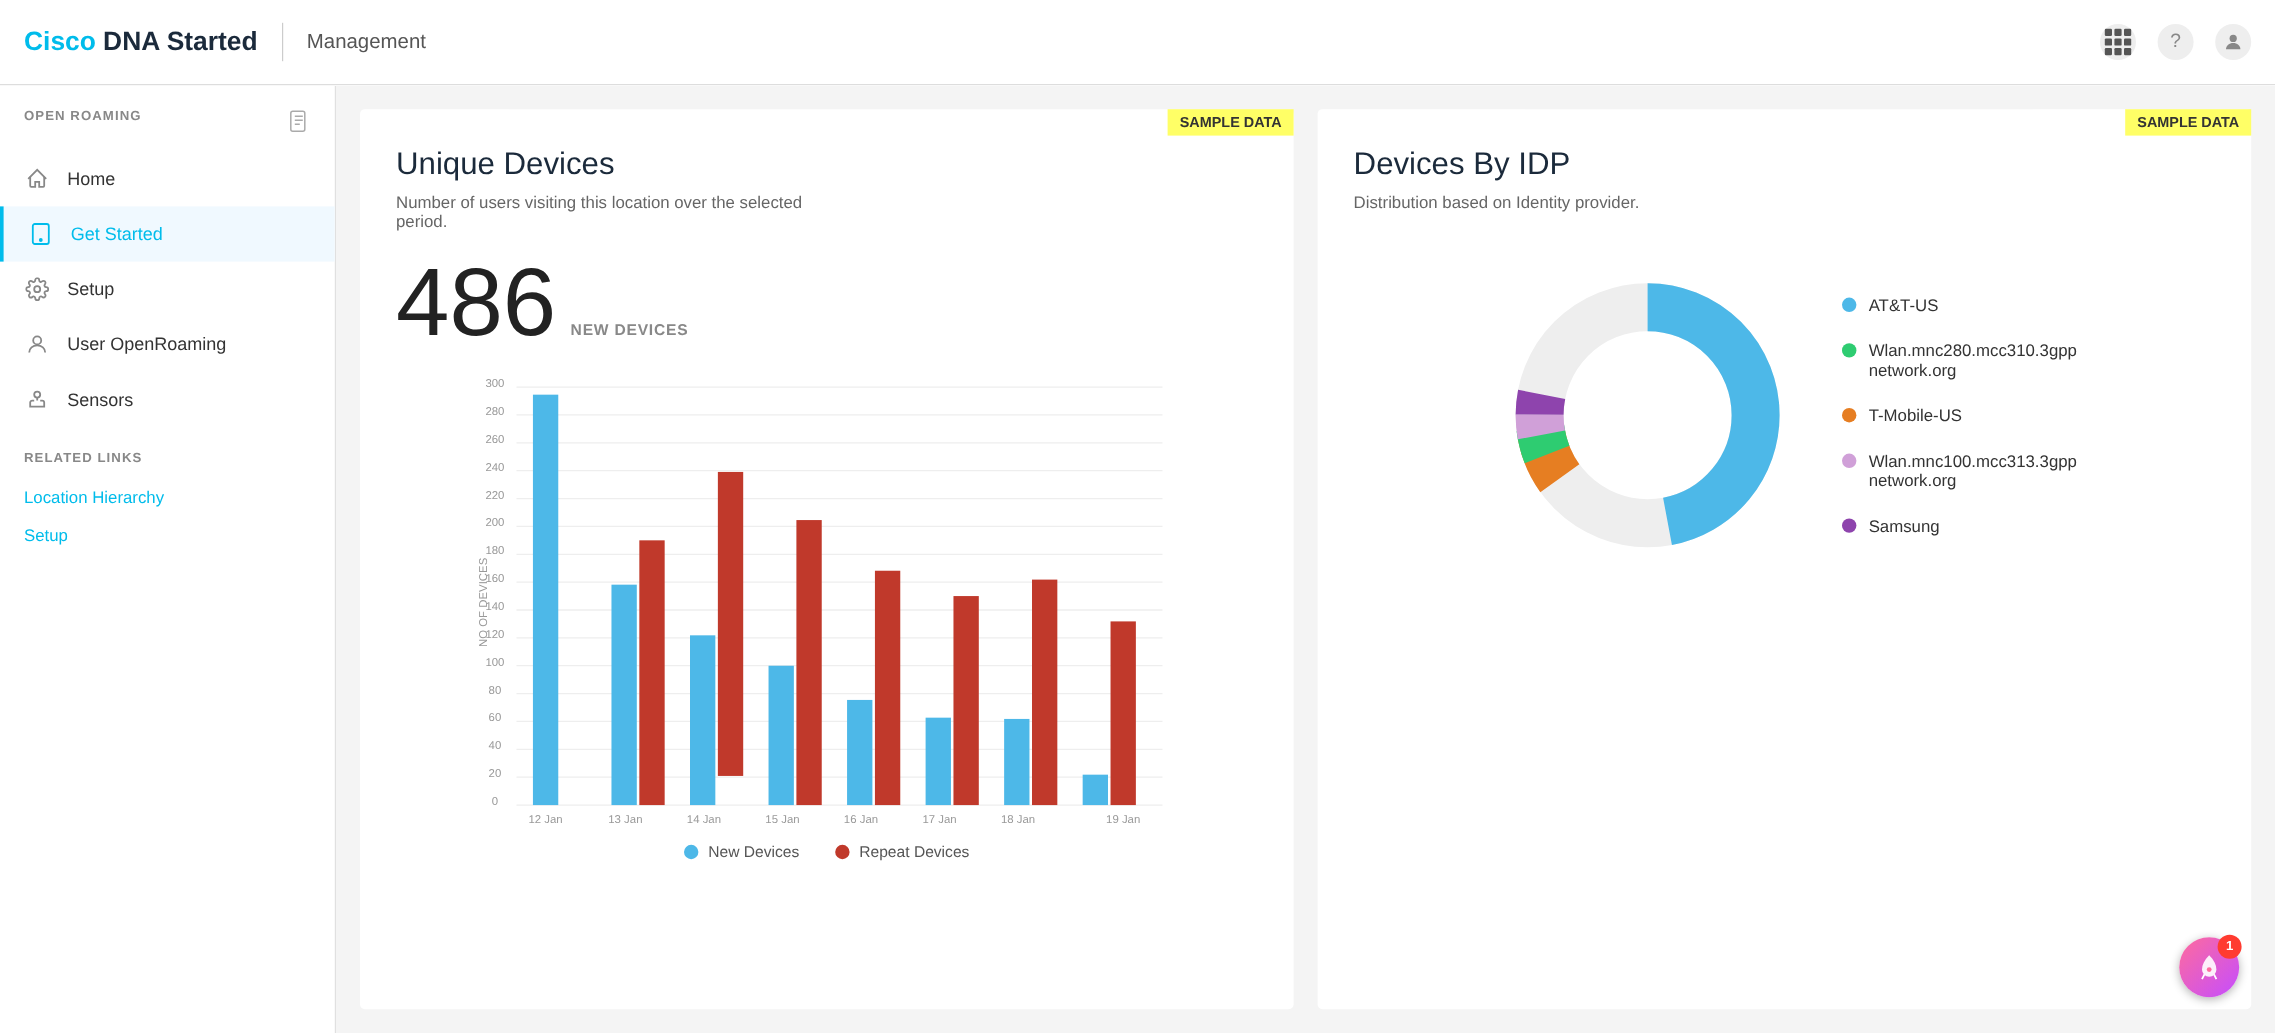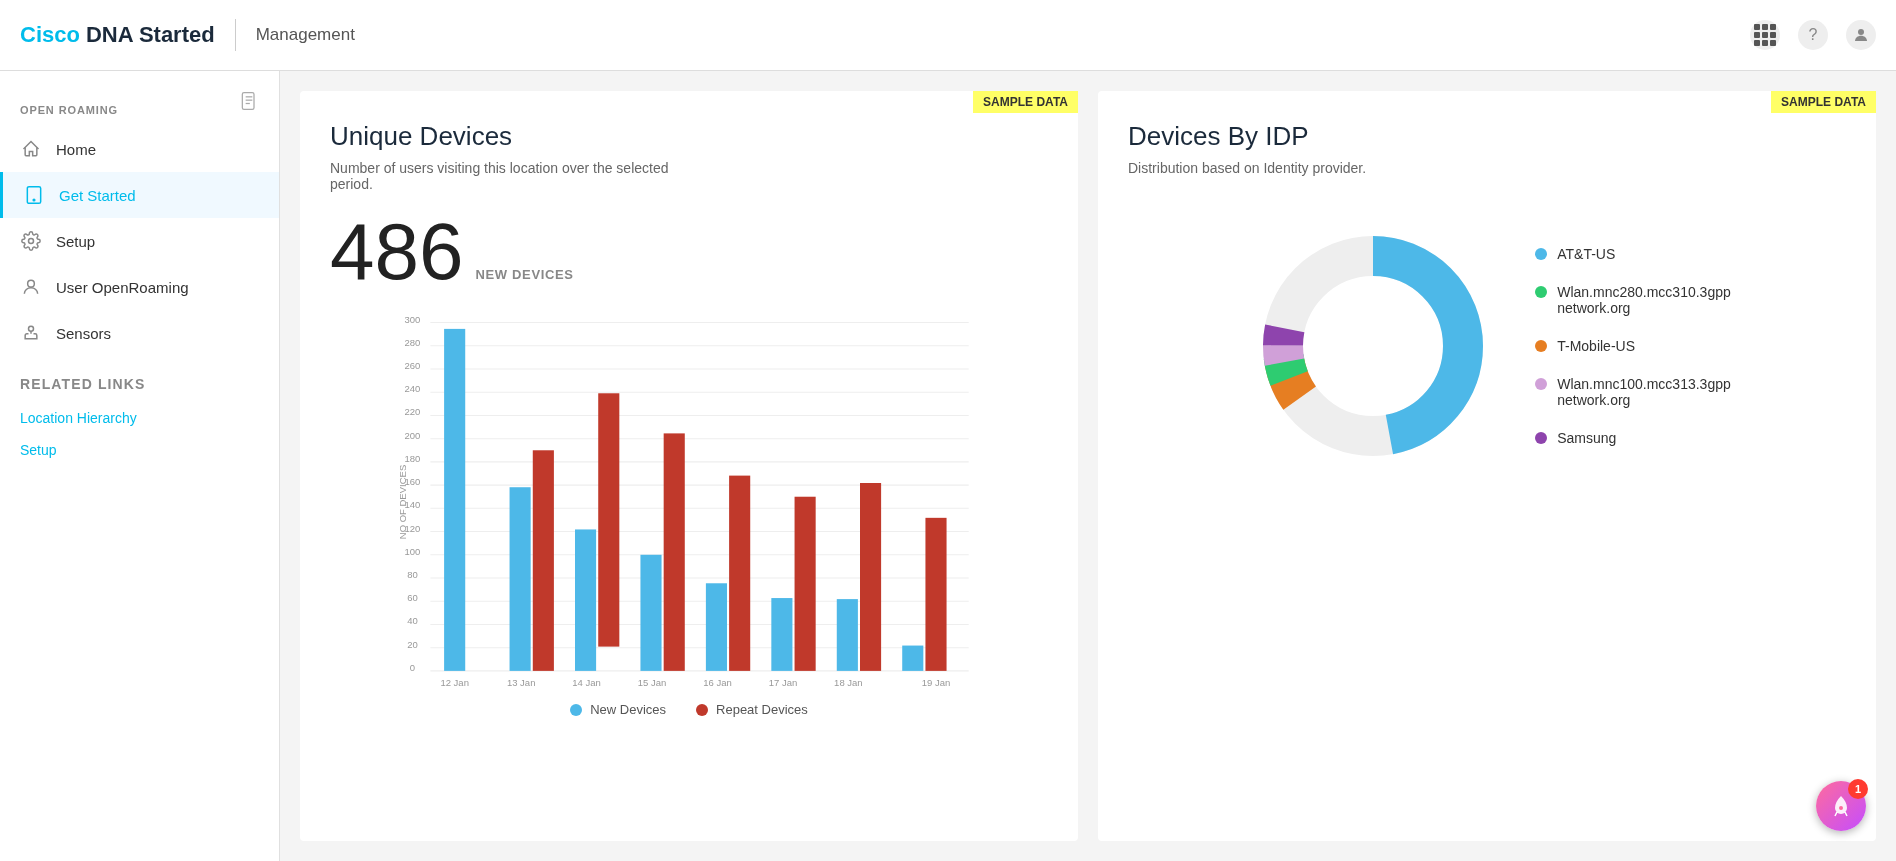--- a/index.html
+++ b/index.html
@@ -74,21 +74,21 @@
       padding: 20px 0;
       overflow-y: auto;
     }
     .sidebar-section-label {
       font-size: 11px;
       color: #888;
       font-weight: 600;
       letter-spacing: 0.08em;
       padding: 0 20px 10px 20px;
       display: flex;
-      align-items: flex-end;
+      align-items: flex-start;
       justify-content: space-between;
     }
     .sidebar-item {
       display: flex;
       align-items: center;
       gap: 14px;
       padding: 12px 20px;
       cursor: pointer;
       color: #333;
       font-size: 15px;
@@ -104,21 +104,21 @@
       height: 22px;
       display: flex;
       align-items: center;
       justify-content: center;
       color: #888;
       flex-shrink: 0;
     }
     .sidebar-item.active .icon { color: #00bceb; }
     .related-links-section { padding: 20px 0 0 0; }
     .related-links-label {
-      font-size: 14px;
+      font-size: 11px;
       color: #888;
       font-weight: 600;
       letter-spacing: 0.08em;
       padding: 0 20px 10px 20px;
     }
     .related-link {
       display: block;
       padding: 8px 20px;
       color: #00bceb;
       font-size: 14px;

